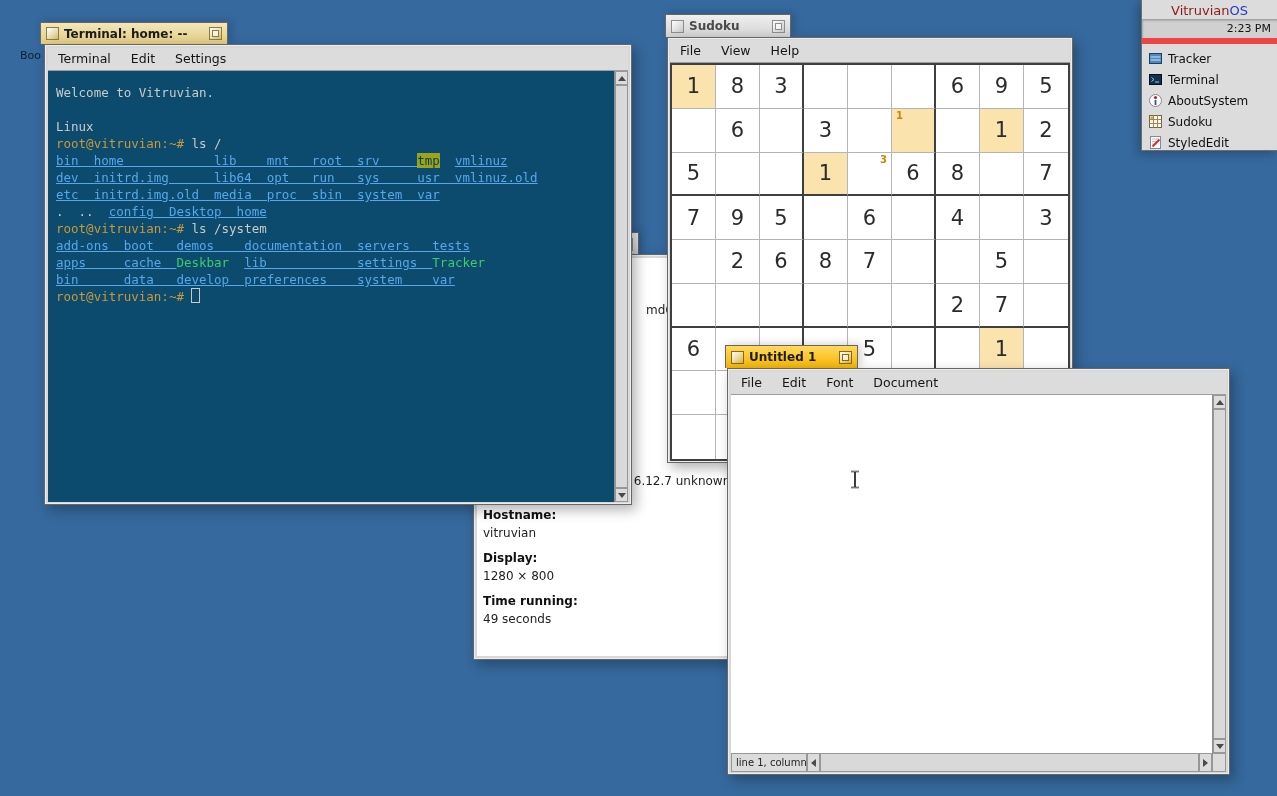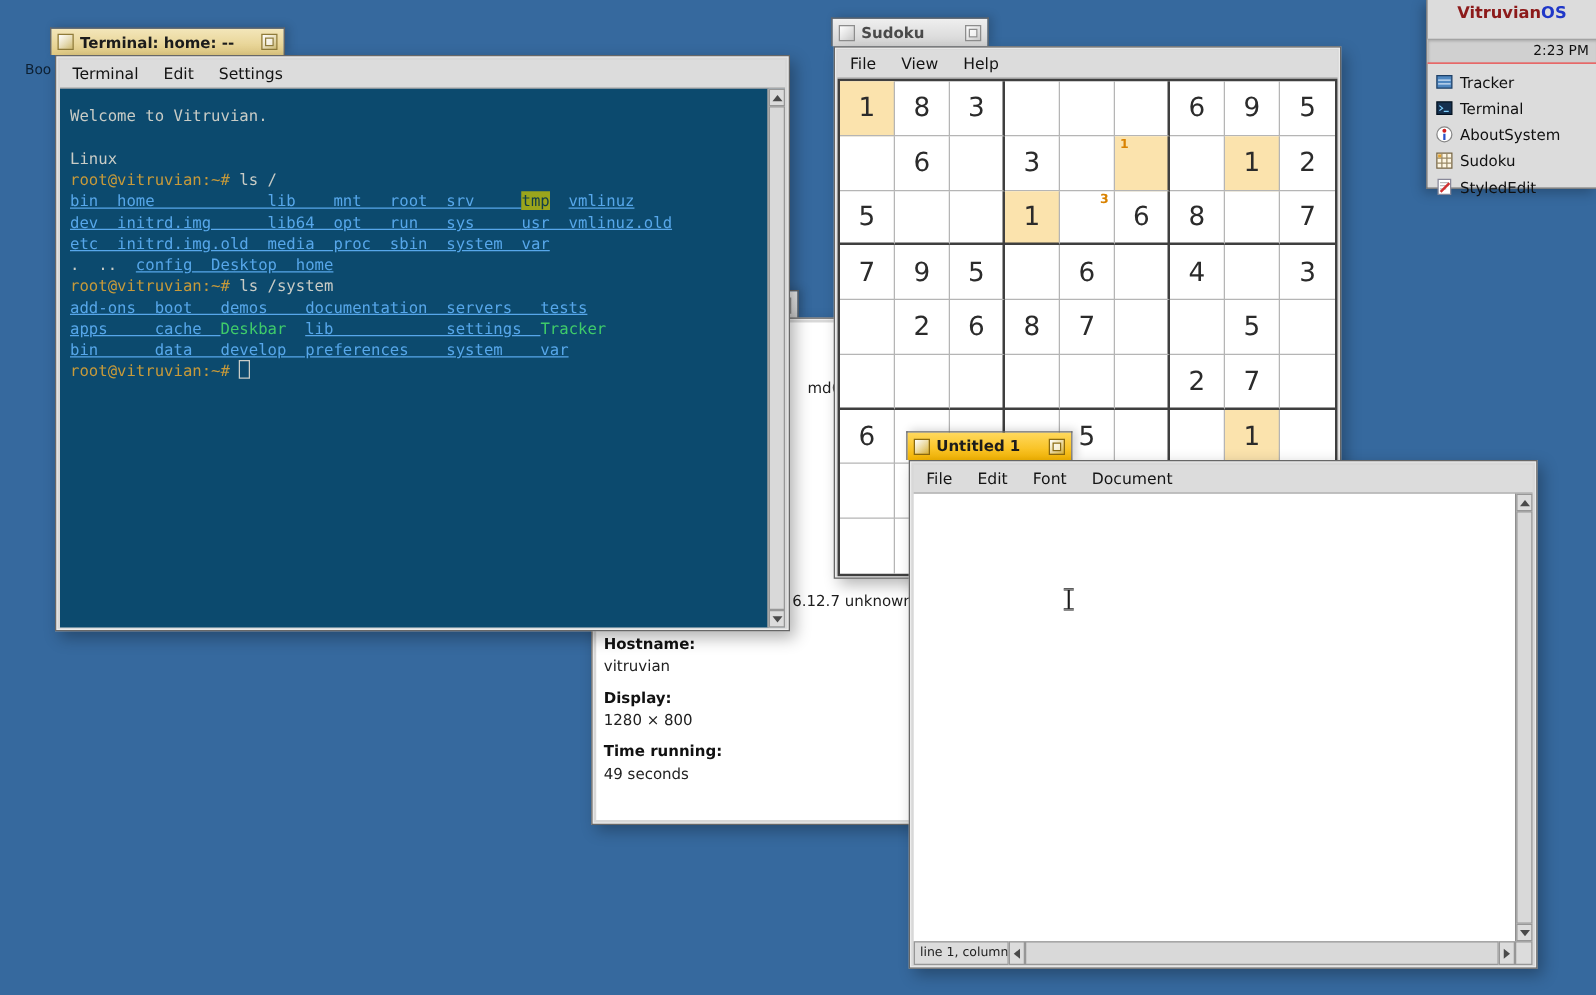--- a/index.html
+++ b/index.html
@@ -84,23 +84,23 @@
   #se-text{flex:1;background:#ffffff;}
   #se-bottom{display:flex;height:19px;align-items:stretch;background:#c9c9c9;}
   #se-status{width:76px;background:#dcdcdc;border:1px solid #979797;box-sizing:border-box;
       font-size:10px;color:#222;line-height:17px;padding-left:4px;white-space:nowrap;overflow:hidden;}
   #se-bottom .sbtn{height:auto;}
   #se-corner{width:14px;background:#dcdcdc;border:1px solid #979797;box-sizing:border-box;}
   
   #deskbar{position:absolute;left:1141px;top:0;width:136px;height:151px;z-index:50;
       background:#dcdcdc;border-left:1px solid #6e6e6e;border-bottom:1px solid #6e6e6e;
       box-shadow:-3px 3px 9px rgba(0,0,0,.25);box-sizing:border-box;}
-  #db-title{height:31px;text-align:center;font-size:13px;font-weight:bold;line-height:21px;}
+  #db-title{height:19px;text-align:center;font-size:13px;font-weight:normal;line-height:21px;}
   #db-title .p1{color:#8c1a1a;} #db-title .p2{color:#2038c8;}
-  #db-clock{height:18px;background:#d0d0d0;border-top:1px solid #a3a3a3;border-bottom:1px solid #ef4444;
+  #db-clock{height:18px;background:#d0d0d0;border-top:1px solid #a3a3a3;border-bottom:6px solid #ef4444;
       box-shadow:inset 1px 1px 2px rgba(0,0,0,.18);
       text-align:right;padding-right:6px;font-size:11px;line-height:18px;color:#111;}
   #db-items{padding-top:4px;}
   .db-item{height:21px;display:flex;align-items:center;gap:5px;padding:0 4px 0 6px;
       font-size:12px;color:#101010;}
   .db-item svg{flex:0 0 auto;}
   
   #pointer{position:absolute;left:849px;top:470px;z-index:60;}
 </style>
 </head>

